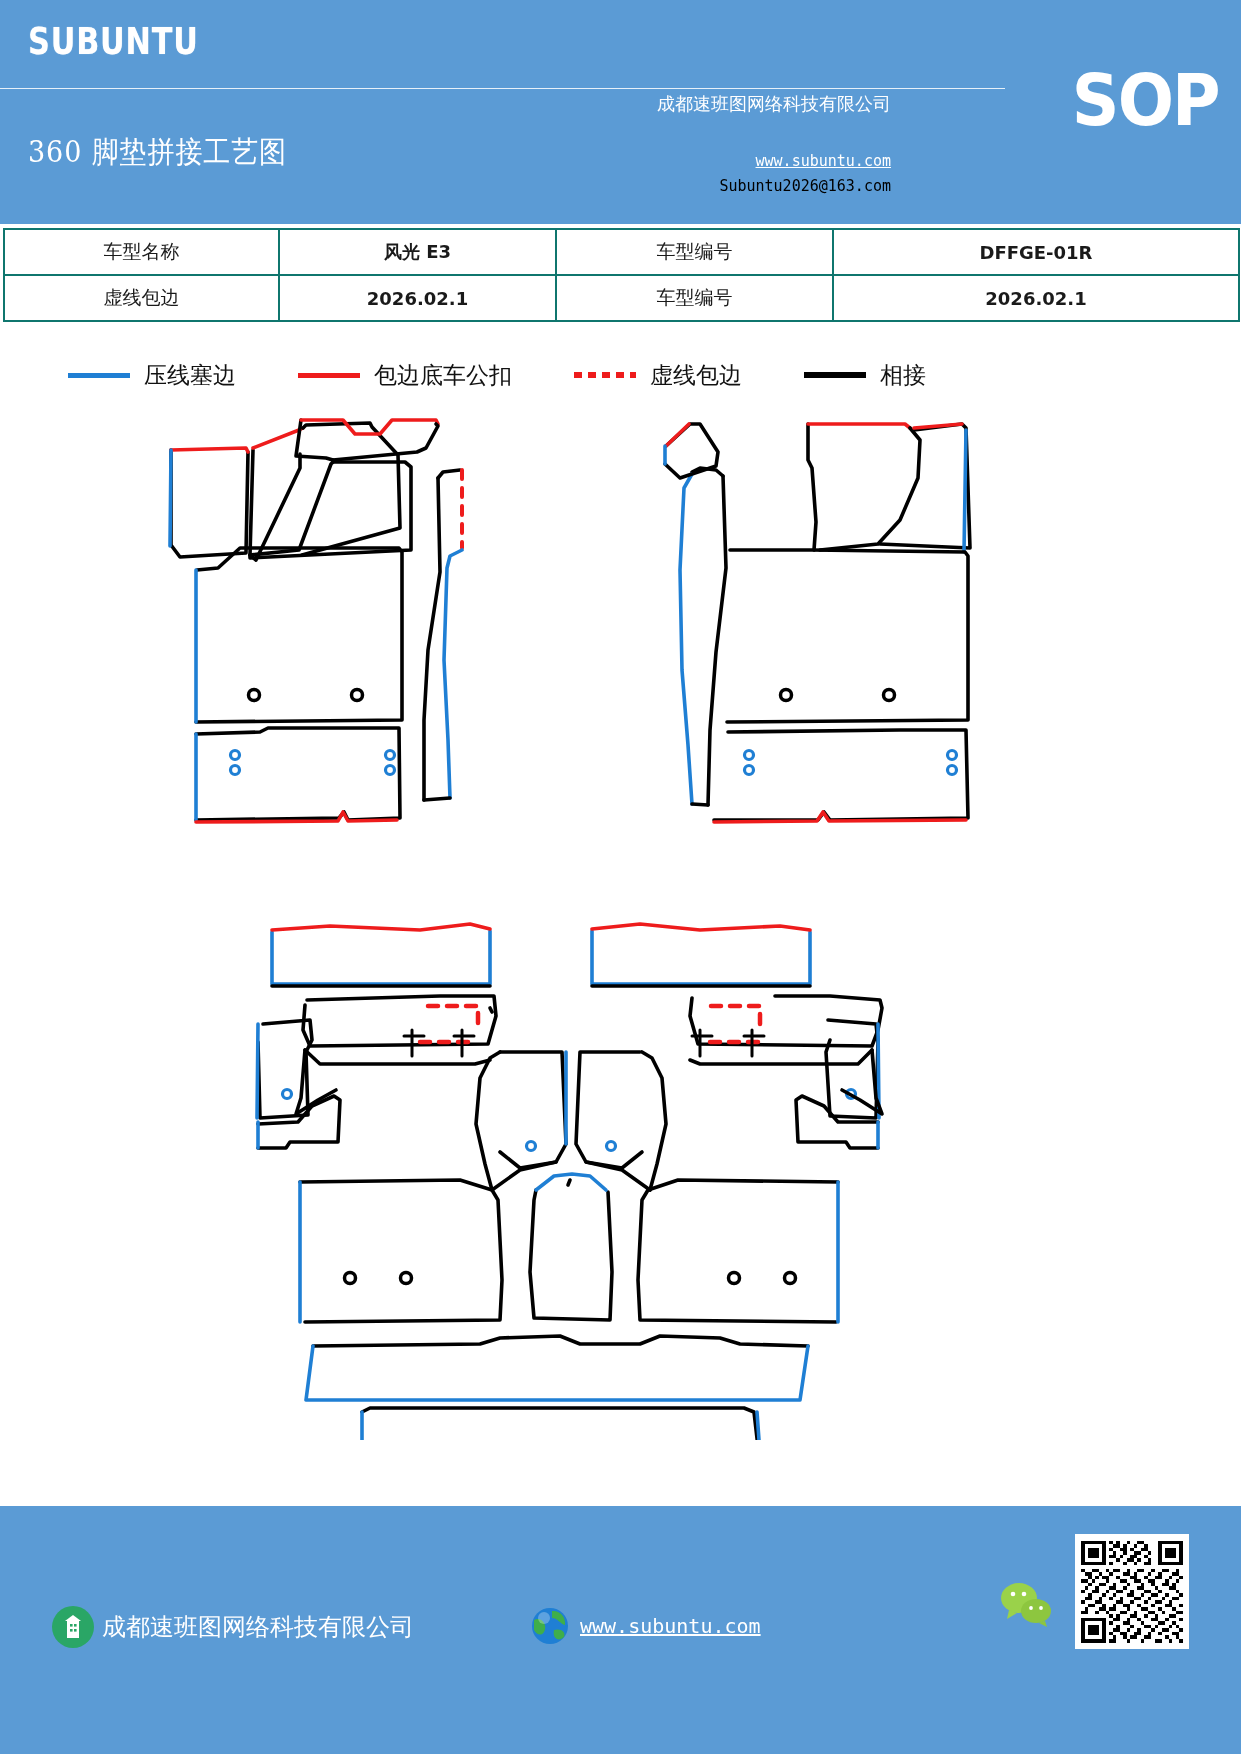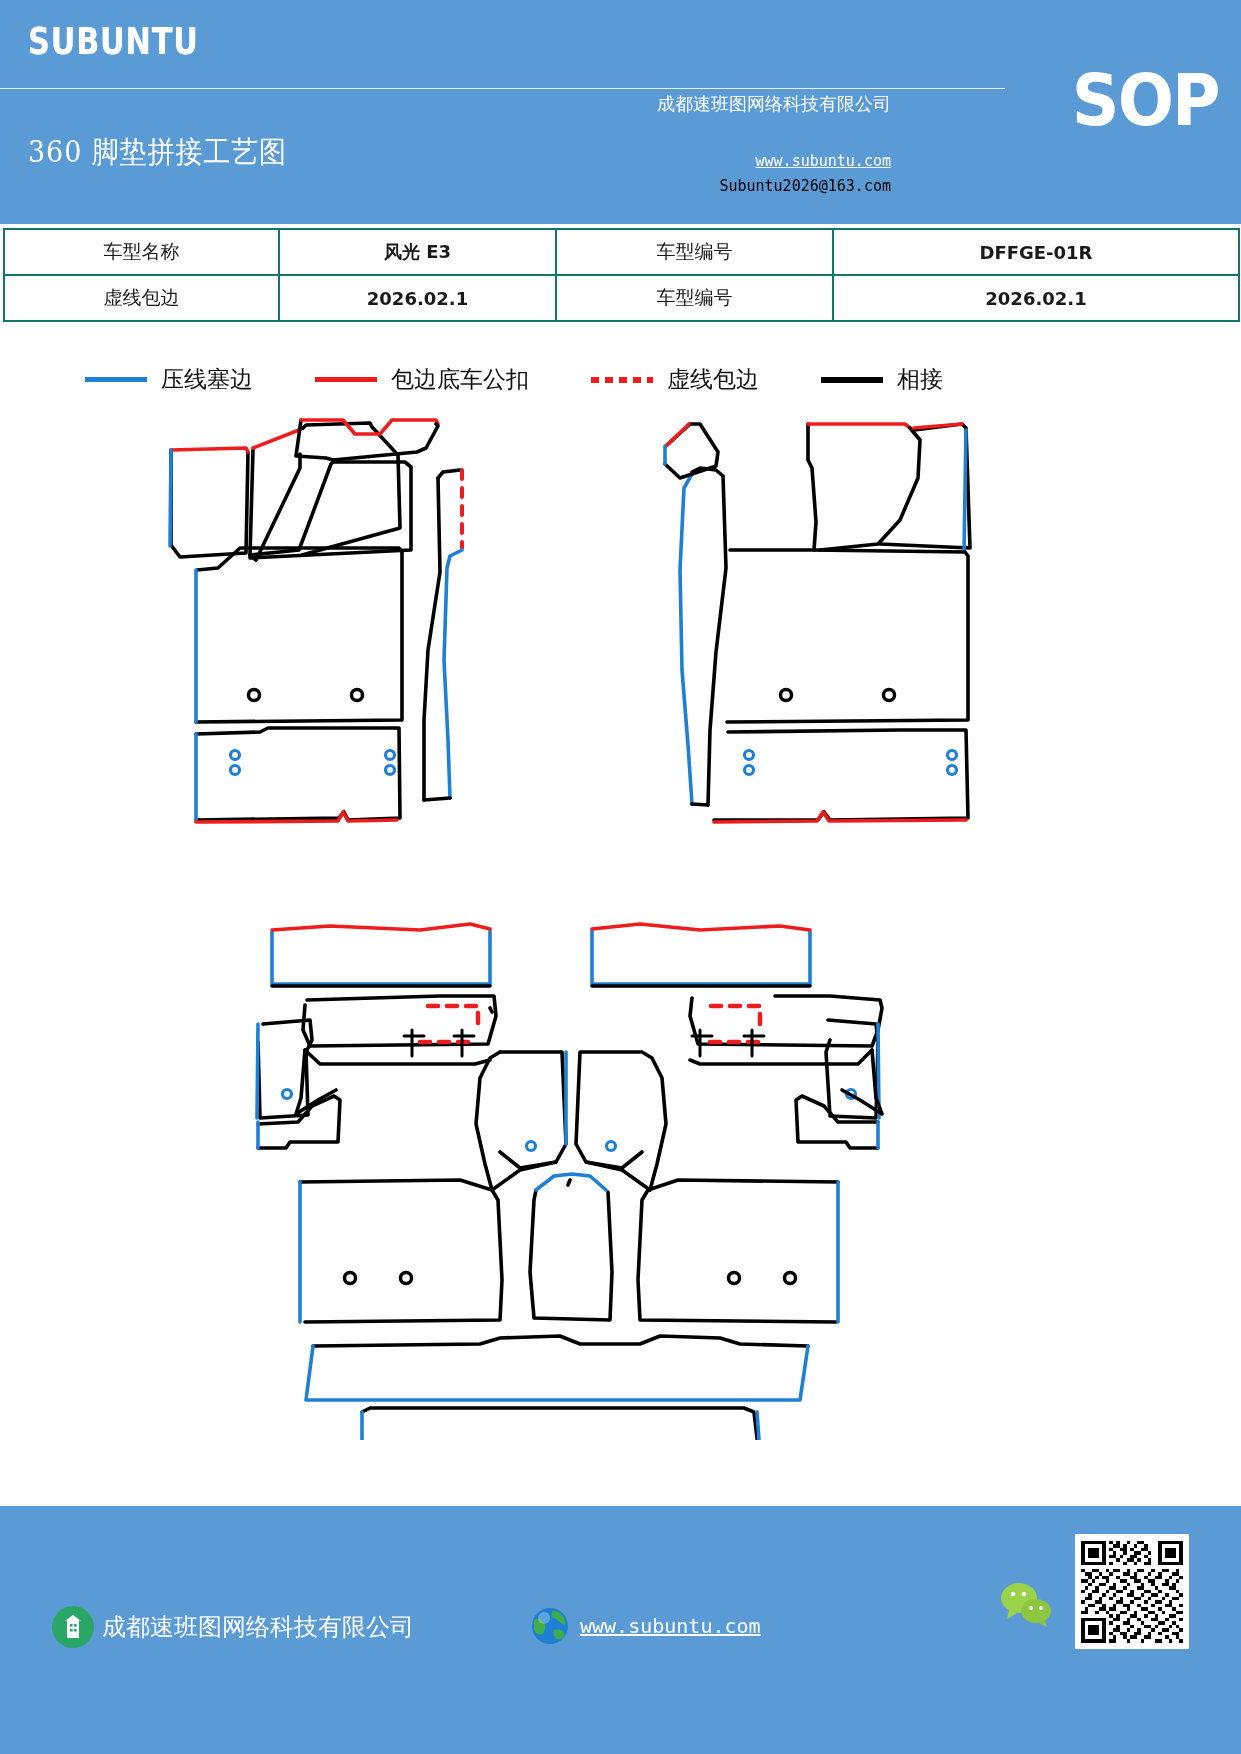--- a/index.html
+++ b/index.html
@@ -94,22 +94,22 @@
   }
   .col-a { width: 275px; }
   .col-b { width: 277px; }
   .col-c { width: 277px; }
   .col-d { width: 406px; }
 
   
   .legend {
     position: absolute; left: 0; top: 355px;
     width: 1241px; height: 40px;
-    display: flex; align-items: flex-end;
-    padding-left: 85px;
+    display: flex; align-items: center;
+    padding-left: 68px;
   }
   .legend-item { display: flex; align-items: center; margin-right: 62px; }
   .swatch { width: 62px; height: 5px; margin-right: 14px; }
   .swatch.blue  { background: #1f7fd4; }
   .swatch.red   { background: #ee1c1c; }
   .swatch.black { background: #000000; height: 6px; }
   .swatch.dash {
     background: none;
     background-image: repeating-linear-gradient(to right,#ee1c1c 0 8px, transparent 8px 14px);
     height: 6px;

